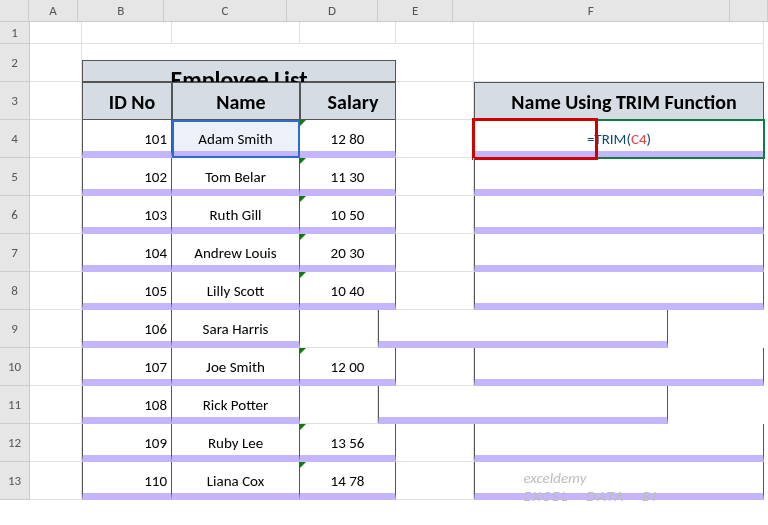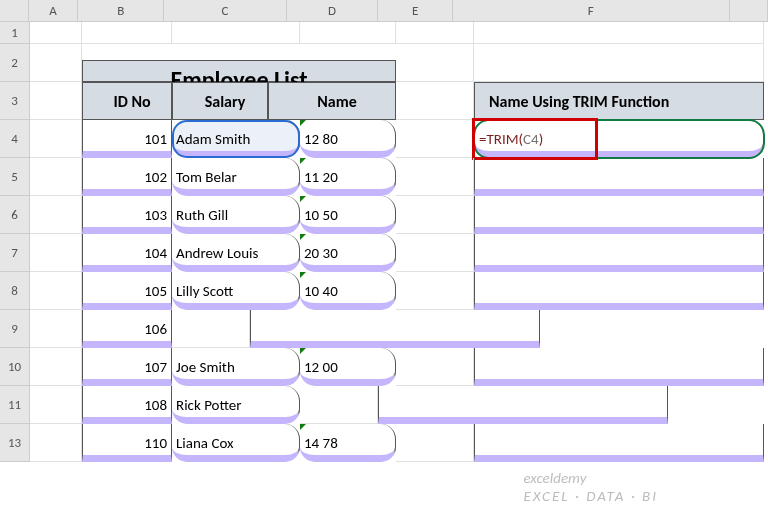--- a/index.html
+++ b/index.html
@@ -80,30 +80,30 @@
     background: #d6dce4;
     font-weight: bold;
     font-size: 24px;
     text-align: center;
     border: 1px solid #555;
     margin-top: 16px;
   }
   .hdr {
     background: #d6dce4;
     font-weight: bold;
-    font-size: 16px;
+    font-size: 20px;
     text-align: center;
     border: 1px solid #555;
     padding-left: 14px;
   }
   .b-l { border-left: 1px solid #555; }
   .b-r { border-right: 1px solid #555; }
   .b-b { border-bottom: 7px solid #c4b5fd; }
   .right { text-align: right; }
-  .left { text-align: left; border-radius: 15px; }
+  .left { text-align: center; }
   .green-tri::after {
     content: "";
     position: absolute;
     top: 0; left: 0;
     border-top: 6px solid #107c10;
     border-right: 6px solid transparent;
   }
   
   .ref-highlight {
     outline: 2px solid #2c6bd1;
@@ -117,22 +117,22 @@
     background: #fff;
   }
   .red-box {
     position: absolute;
     border: 3px solid #d00000;
     left: -3px; top: -2px;
     width: 126px; height: 42px;
     pointer-events: none;
   }
   .formula-text { font-family: Calibri, Arial, sans-serif; }
-  .fn-black { color: #7f1d1d; }
-  .fn-blue { color: #737373; }
+  .fn-black { color: #0c4a6e; }
+  .fn-blue { color: #ef4444; }
   .watermark {
     position: absolute;
     right: 110px;
     bottom: 20px;
     color: #bdbdbd;
     font-size: 15px;
     font-style: italic;
     pointer-events: none;
   }
   .watermark .sub { font-size: 15px; display:block; letter-spacing:2px;}
@@ -168,24 +168,24 @@
     <div class="cell cA"></div>
     <div class="cell title-merged" style="width:314px">Employee List</div>
     <div class="cell cE"></div>
     <div class="cell cF"></div>
   </div>
 
   <div class="row">
     <div class="rh">3</div>
     <div class="cell cA"></div>
     <div class="cell cB hdr">ID No</div>
+    <div class="cell cC hdr">Name</div>
     <div class="cell cD hdr">Salary</div>
-    <div class="cell cC hdr">Name</div>
-    <div class="cell cE"></div>
-    <div class="cell cF hdr" style="text-align:left">Name Using TRIM Function</div>
+    <div class="cell cE"></div>
+    <div class="cell cF hdr" style="text-align:center">Name Using TRIM Function</div>
   </div>
 
   <div class="row">
     <div class="rh">4</div>
     <div class="cell cA"></div>
     <div class="cell cB b-l b-r b-b right">101</div>
     <div class="cell cC b-r b-b left ref-highlight"> Adam  Smith</div>
     <div class="cell cD b-r b-b left green-tri">12 80</div>
     <div class="cell cE"></div>
     <div class="cell cF b-l b-r b-b left editing">
@@ -194,21 +194,21 @@
         <span class="fn-black">=TRIM(</span><span class="fn-blue">C4</span><span class="fn-black">)</span>
       </span>
     </div>
   </div>
 
   <div class="row">
     <div class="rh">5</div>
     <div class="cell cA"></div>
     <div class="cell cB b-l b-r b-b right">102</div>
     <div class="cell cC b-r b-b left">Tom   Belar</div>
-    <div class="cell cD b-r b-b left green-tri">11 20</div>
+    <div class="cell cD b-r b-b left green-tri">11 30</div>
     <div class="cell cE"></div>
     <div class="cell cF b-l b-r b-b"></div>
   </div>
 
   <div class="row">
     <div class="rh">6</div>
     <div class="cell cA"></div>
     <div class="cell cB b-l b-r b-b right">103</div>
     <div class="cell cC b-r b-b left">  Ruth Gill</div>
     <div class="cell cD b-r b-b left green-tri">10 50</div>
@@ -233,20 +233,21 @@
     <div class="cell cC b-r b-b left"> Lilly  Scott</div>
     <div class="cell cD b-r b-b left green-tri">10 40</div>
     <div class="cell cE"></div>
     <div class="cell cF b-l b-r b-b"></div>
   </div>
 
   <div class="row">
     <div class="rh">9</div>
     <div class="cell cA"></div>
     <div class="cell cB b-l b-r b-b right">106</div>
+    <div class="cell cC b-r b-b left">Sara   Harris</div>
     <div class="cell cE"></div>
     <div class="cell cF b-l b-r b-b"></div>
   </div>
 
   <div class="row">
     <div class="rh">10</div>
     <div class="cell cA"></div>
     <div class="cell cB b-l b-r b-b right">107</div>
     <div class="cell cC b-r b-b left">Joe   Smith</div>
     <div class="cell cD b-r b-b left green-tri">12 00</div>
@@ -256,20 +257,29 @@
 
   <div class="row">
     <div class="rh">11</div>
     <div class="cell cA"></div>
     <div class="cell cB b-l b-r b-b right">108</div>
     <div class="cell cC b-r b-b left">  Rick  Potter</div>
     <div class="cell cE"></div>
     <div class="cell cF b-l b-r b-b"></div>
   </div>
 
+  <div class="row">
+    <div class="rh">12</div>
+    <div class="cell cA"></div>
+    <div class="cell cB b-l b-r b-b right">109</div>
+    <div class="cell cC b-r b-b left">Ruby  Lee</div>
+    <div class="cell cD b-r b-b left green-tri">13 56</div>
+    <div class="cell cE"></div>
+    <div class="cell cF b-l b-r b-b"></div>
+  </div>
 
   <div class="row">
     <div class="rh">13</div>
     <div class="cell cA"></div>
     <div class="cell cB b-l b-r b-b right">110</div>
     <div class="cell cC b-r b-b left"> Liana  Cox</div>
     <div class="cell cD b-r b-b left green-tri">14 78</div>
     <div class="cell cE"></div>
     <div class="cell cF b-l b-r b-b"></div>
   </div>

